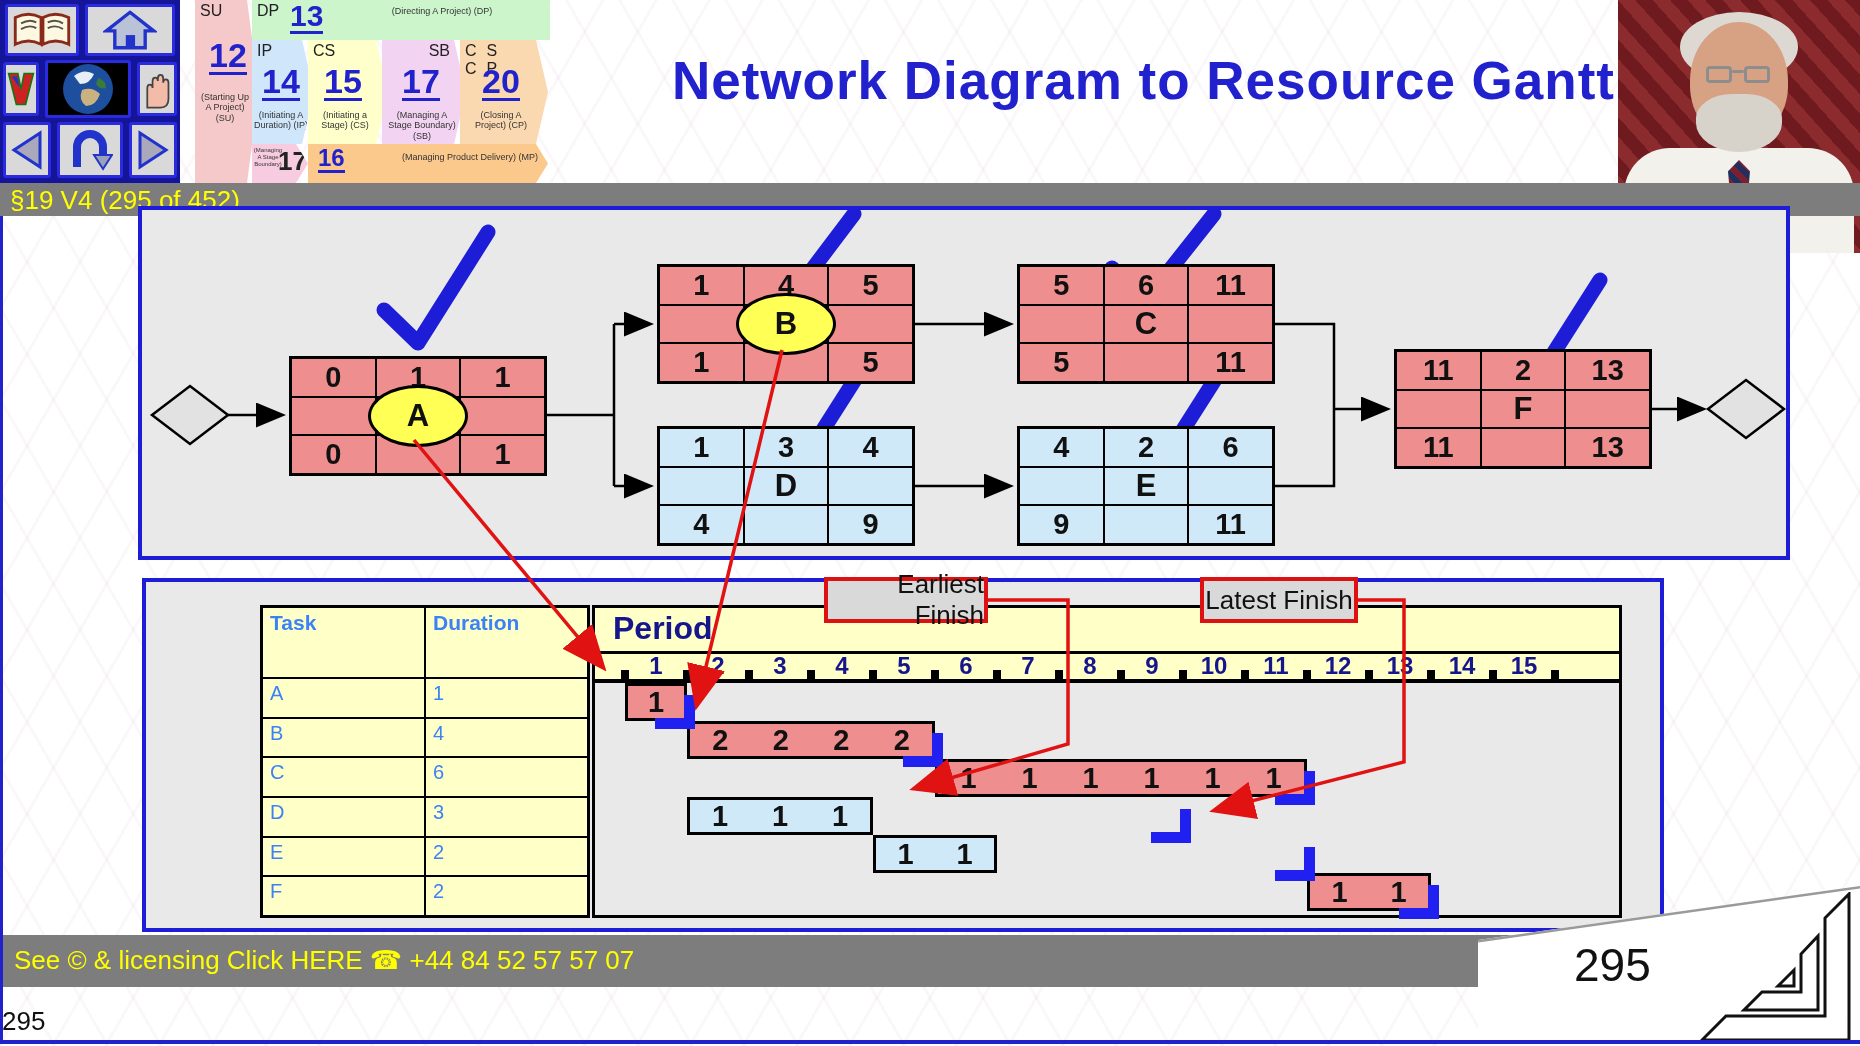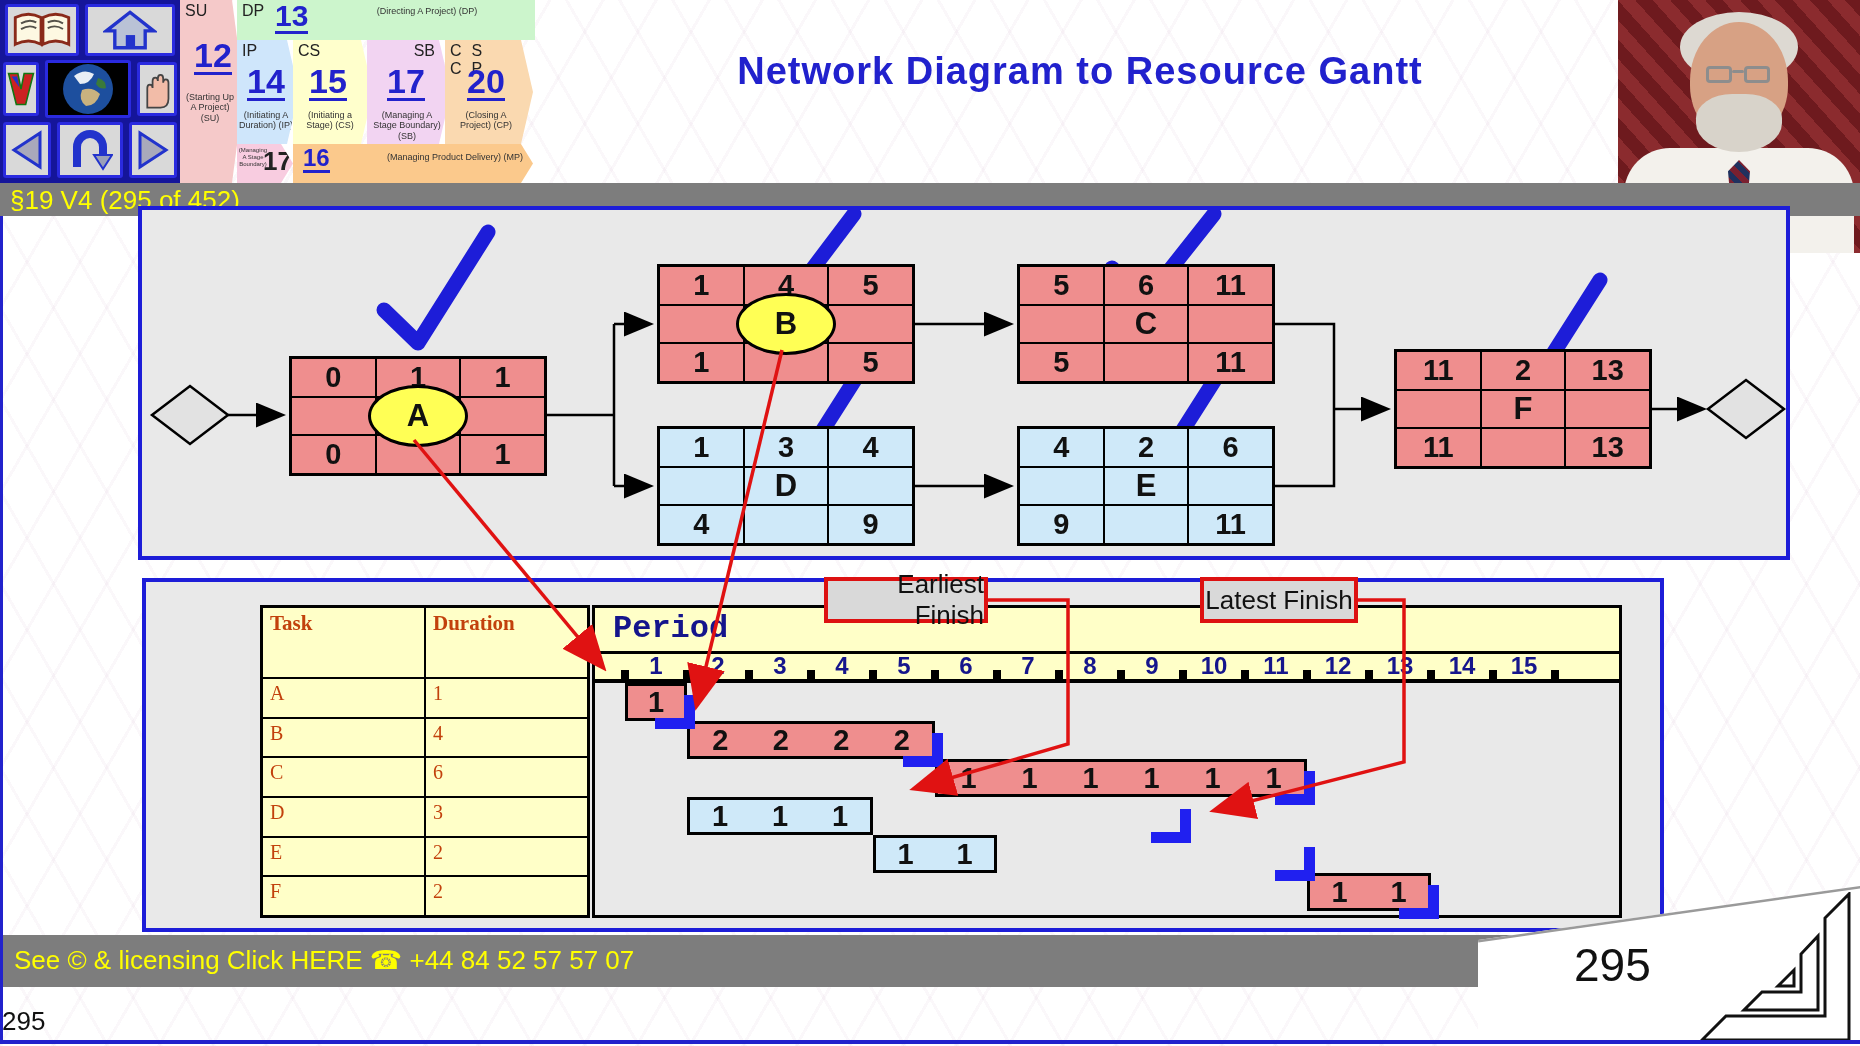--- a/index.html
+++ b/index.html
@@ -5,27 +5,27 @@
   html,body{margin:0;padding:0;background:#666;}
   .stage{position:relative;width:1860px;height:1046px;overflow:hidden;
     font-family:"Liberation Sans",sans-serif;background:#fff;
     background-image:
       repeating-linear-gradient(60deg, rgba(170,110,160,0.05) 0 3px, transparent 3px 46px),
       repeating-linear-gradient(-60deg, rgba(170,110,160,0.05) 0 3px, transparent 3px 46px);}
   
   .nav{position:absolute;left:0;top:0;width:180px;height:183px;background:#15159a;}
   .navbtn{position:absolute;background:#d9d9d9;border:3px solid #2a2ae0;border-radius:3px;
     display:flex;align-items:center;justify-content:center;box-sizing:border-box;}
-  .title{position:absolute;left:545px;top:50px;width:1070px;text-align:center;
-    font-size:38px;font-weight:bold;color:#2121cd;letter-spacing:1px;}
+  .title{position:absolute;left:545px;top:50px;width:1070px;text-align:right;
+    font-size:53px;font-weight:bold;color:#2121cd;letter-spacing:1px;}
   .caption-bar{position:absolute;left:0;top:183px;width:1860px;height:33px;background:#7d7d7d;}
   .caption{position:absolute;left:10px;top:2px;font-size:26px;color:#ffff00;}
   
   .chev{position:absolute;box-sizing:border-box;overflow:hidden;
-    clip-path:polygon(0 0, calc(100% - 12px) 0, 100% 50%, calc(100% - 12px) 100%, 0 100%);}
+    clip-path:polygon(0 0, calc(100% - 12px) 0, 100% 50%, calc(100% - 12px) 100%, 0 100%);margin-left:15px;}
   .chev-code{position:absolute;left:5px;top:2px;font-size:16px;color:#222;}
   .chev-num{position:absolute;font-size:34px;font-weight:bold;color:#2222cc;border-bottom:3px solid #2222cc;line-height:1.0;}
   .chev-label{position:absolute;font-size:9px;color:#333;line-height:1.15;text-align:center;}
   .chev-su{left:180px;top:0;width:64px;height:183px;background:#f5c9c9;}
   .chev-su .chev-num{left:14px;top:38px;}
   .chev-su .chev-label{left:2px;top:92px;width:56px;}
   .chev-dp{left:237px;top:0;width:298px;height:40px;background:#ccf5cc;clip-path:none;}
   .chev-dp .chev-num{left:38px;top:1px;font-size:30px;}
   .chev-dp .chev-label{left:90px;top:6px;width:200px;font-size:9px;}
   .chev-ip{left:237px;top:40px;width:62px;height:104px;background:#cfe6fb;}
@@ -75,29 +75,29 @@
     font-size:31px;font-weight:bold;color:#111;z-index:3;}
   .nmid.ellipse{width:100px;height:62px;border-radius:50%;background:#ffff55;border:3px solid #000;
     display:flex;align-items:center;justify-content:center;box-sizing:border-box;}
   .netsvg{position:absolute;left:0;top:0;pointer-events:none;}
   
   .ttable{position:absolute;left:114px;top:23px;width:330px;height:313px;
     background:#ffffc8;border:3px solid #000;box-sizing:border-box;display:flex;flex-direction:column;}
   .trow{display:flex;height:40px;border-top:2px solid #000;}
   .trow.thead{height:73px;border-top:none;}
   .tcell{flex:1;border-right:2px solid #000;padding:3px 0 0 7px;box-sizing:border-box;
-    font-size:20px;color:#c2410c;font-family:Liberation Serif, serif;}
+    font-size:20px;color:#3b82f6;}
   .tcell:last-child{border-right:none;}
   .thead .tcell{font-weight:bold;font-size:21px;}
   
   .chart{position:absolute;left:446px;top:23px;width:1030px;height:313px;
     border:3px solid #000;box-sizing:border-box;background:#e9e9e9;}
   .chart-head{position:absolute;left:0;top:0;width:100%;height:75px;background:#ffffc8;
     border-bottom:4px solid #000;box-sizing:border-box;}
-  .period-label{position:absolute;left:18px;top:2px;font-size:32px;font-weight:bold;color:#15158c;font-family:Liberation Mono, monospace;}
+  .period-label{position:absolute;left:18px;top:2px;font-size:32px;font-weight:bold;color:#15158c;}
   .hline{position:absolute;left:0;top:43px;width:100%;height:3px;background:#000;}
   .scale{position:absolute;left:30px;top:44px;width:930px;display:flex;}
   .scale span{flex:1;text-align:center;font-size:24px;font-weight:bold;color:#15158c;}
   .ticks{position:absolute;left:26px;top:62px;width:940px;height:10px;
     background:repeating-linear-gradient(90deg,#000 0 8px,transparent 8px 62px);}
   .bar{position:absolute;height:38px;border:3px solid #000;box-sizing:border-box;
     display:flex;align-items:center;z-index:2;}
   .bar span{flex:1;text-align:center;font-size:29px;font-weight:bold;color:#111;line-height:32px;}
   .bar.pink{background:#ef8e8e;} .bar.blue{background:#cfe9f9;}
   .fmarker{position:absolute;width:40px;height:34px;box-sizing:border-box;

